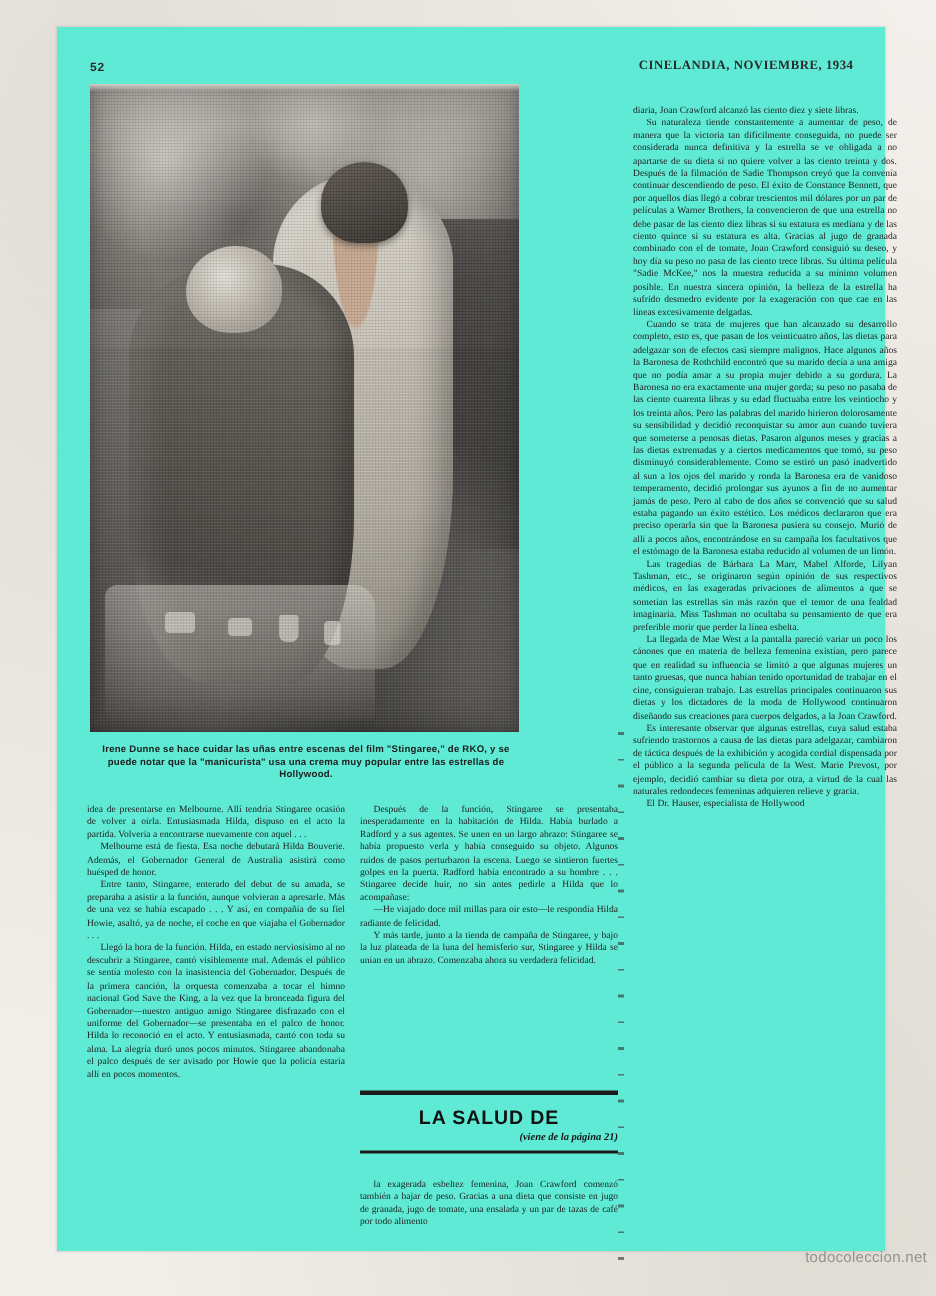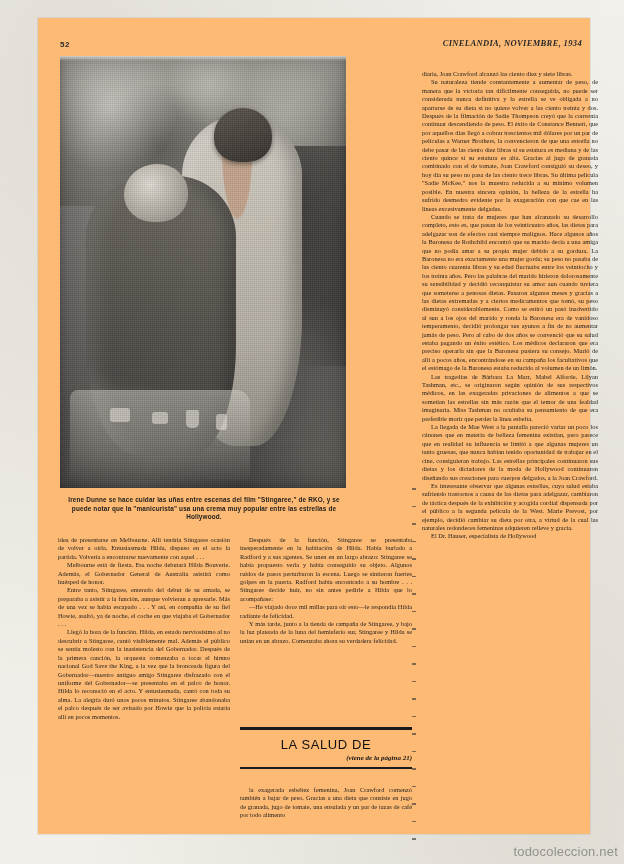--- a/index.html
+++ b/index.html
@@ -28,45 +28,44 @@
       radial-gradient(ellipse at 70% 20%, rgba(235,232,226,.6), rgba(255,255,255,0) 50%),
       linear-gradient(180deg, #f4f2ee 0%, #efece6 40%, #f1efe9 100%);
     pointer-events: none;
   }
   .sheet {
     position: absolute;
     left: 38px;
     top: 18px;
     width: 552px;
     height: 816px;
-    background: #fdba74;
+    background: #5eead4;
     box-shadow: 0 0 0 1px rgba(150,148,140,.18);
   }
 
   .folio {
     position: absolute;
     left: 22px;
     top: 22px;
     font-family: "Liberation Sans", sans-serif;
     font-size: 8px;
     font-weight: bold;
     color: #2b2b2b;
     letter-spacing: .5px;
   }
   .runhead {
     position: absolute;
-    right: 8px;
+    right: 21px;
     top: 20px;
     font-family: "Liberation Serif", serif;
     font-weight: bold;
     font-size: 8.5px;
     color: #2a2a2a;
     letter-spacing: .35px;
     white-space: nowrap;
-    font-style: italic;
   }
 
   
   .photo-wrap {
     position: absolute;
     left: 22px;
     top: 38px;
     width: 286px;
     height: 432px;
   }
@@ -212,21 +211,21 @@
     background: #1a1a1a;
     margin-bottom: 7px;
   }
   .sec-rule-bot {
     height: 2.5px;
     background: #1a1a1a;
     margin-top: 5px;
   }
   .sec-title {
     font-family: "Liberation Sans", sans-serif;
-    font-weight: normal;
+    font-weight: bold;
     font-size: 13px;
     letter-spacing: .6px;
     color: #111;
   }
   .sec-sub {
     font-family: "Liberation Serif", serif;
     font-style: italic;
     font-weight: bold;
     font-size: 7px;
     color: #161616;
@@ -257,23 +256,23 @@
     width: 4px;
     height: 1.5px;
     background: #3a3a3a;
     margin-bottom: 16px;
     opacity: .65;
   }
 
   .watermark {
     position: absolute;
     right: 6px;
-    bottom: 5px;
+    bottom: 20px;
     font-family: "Liberation Sans", sans-serif;
-    font-size: 13px;
+    font-size: 10px;
     color: #8c8a86;
     letter-spacing: .2px;
     opacity: .9;
   }
 </style>
 </head>
 <body>
 
 <div class="page">
   <div class="sheet">

